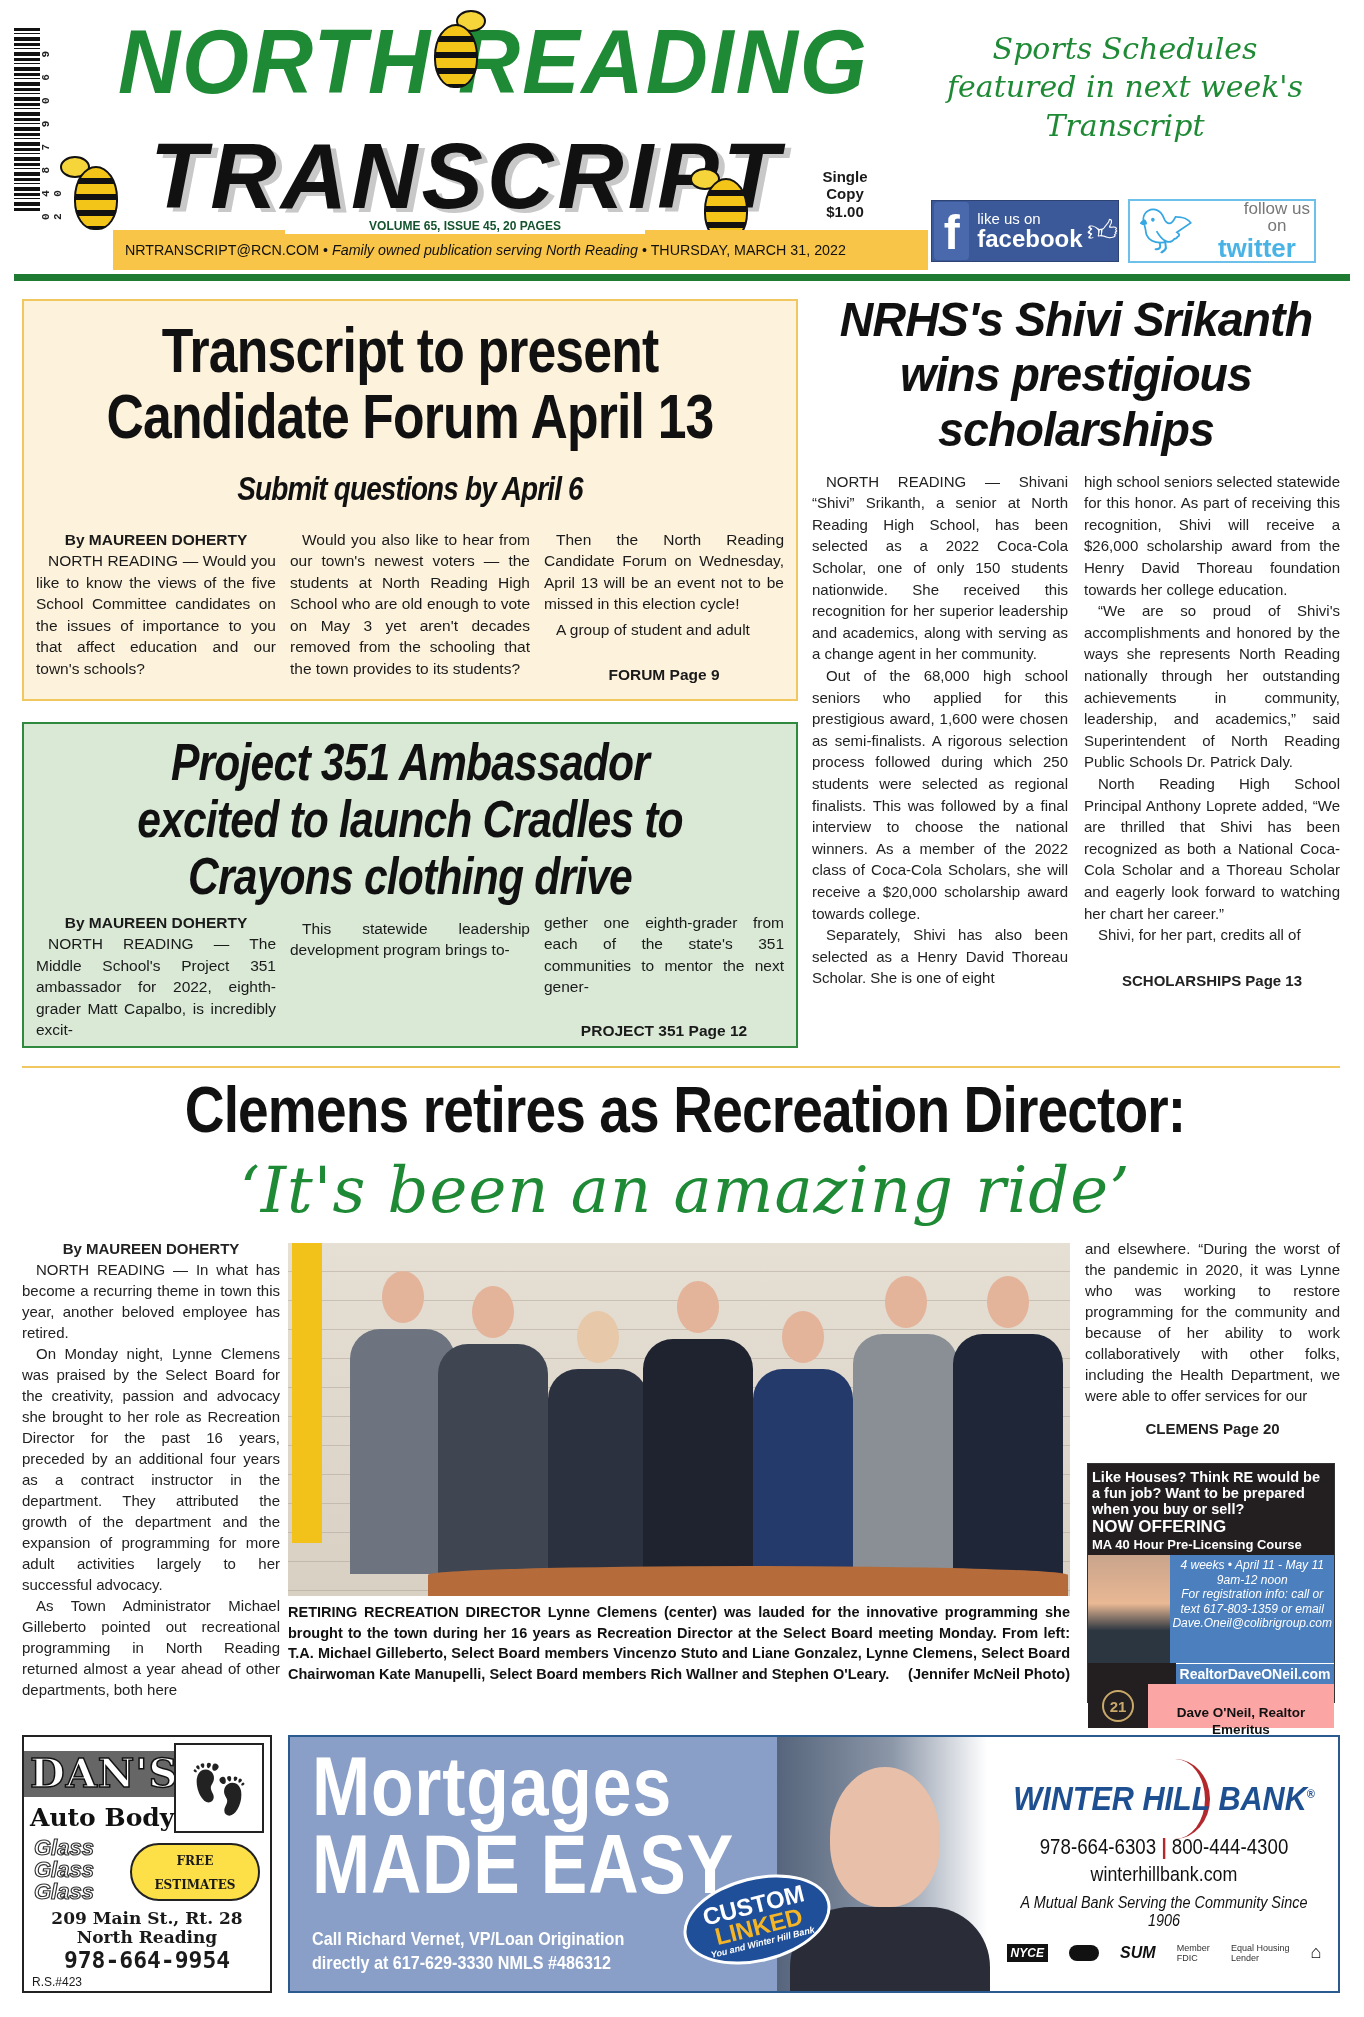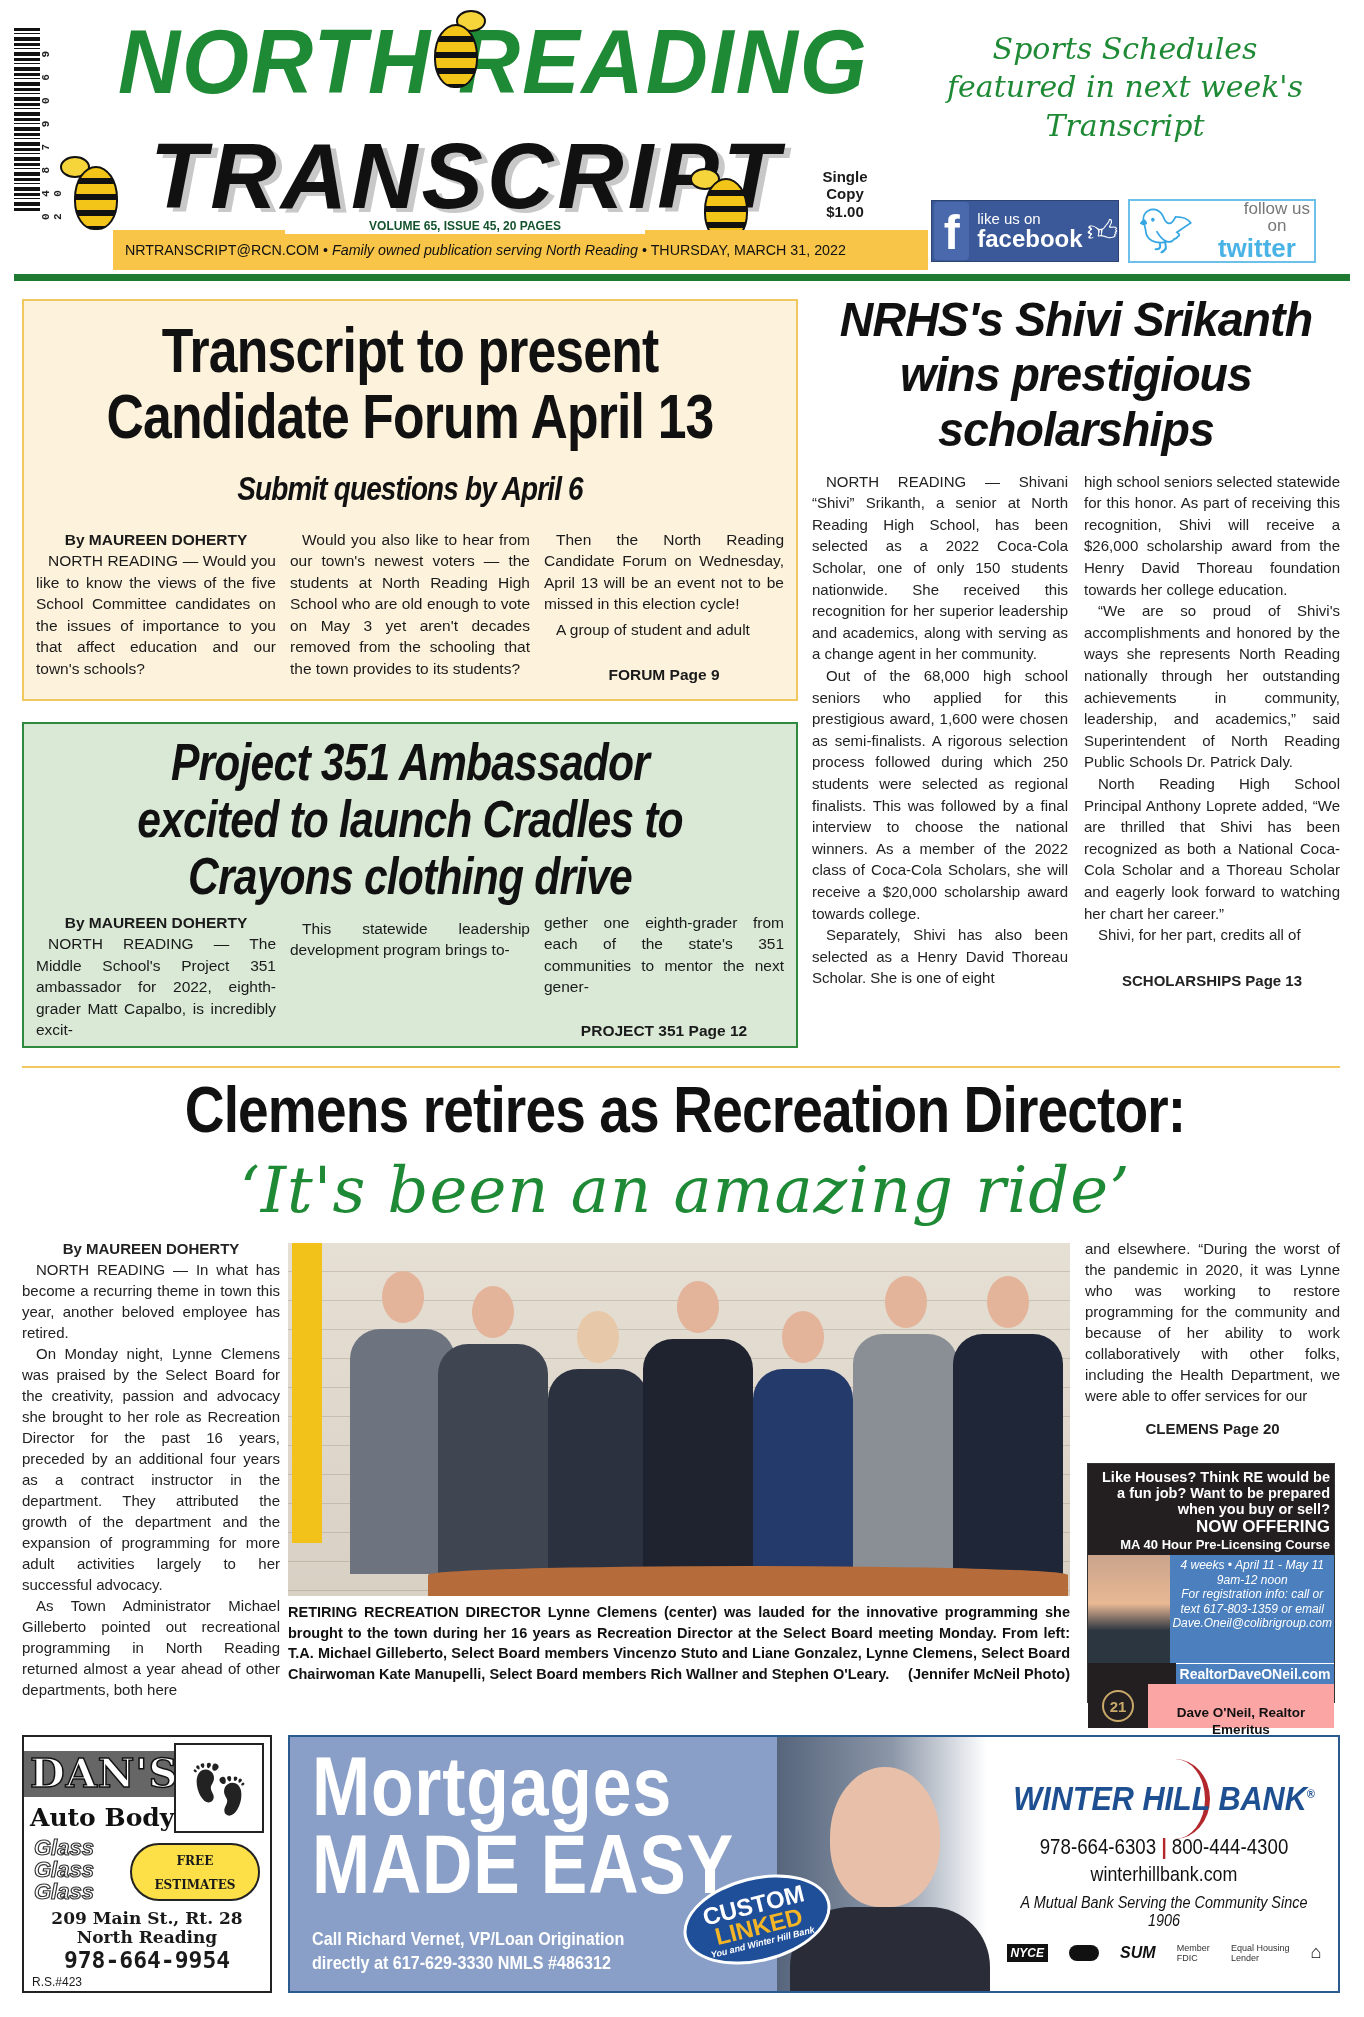--- a/index.html
+++ b/index.html
@@ -69,21 +69,21 @@
   .flag { position:absolute; left: 4px; top: 0; width: 30px; height: 300px; background: #f3c21a; }
   .wall-lines { position:absolute; inset:0; background: repeating-linear-gradient(to bottom, transparent 0 28px, rgba(150,140,125,0.35) 28px 29px); }
   .person { position:absolute; bottom: 22px; border-radius: 30px 30px 0 0; }
   .person .head { position:absolute; width: 42px; height: 52px; border-radius: 50%; background: #e3b39a; left: 50%; transform: translateX(-50%); top: -58px; }
   .table { position:absolute; left: 140px; bottom: 0; width: 640px; height: 30px; background: #b56b3a; border-radius: 50% 50% 0 0 / 30% 30% 0 0; }
   .caption { left: 288px; top: 1602px; width: 782px; font-size: 14.5px; line-height: 20.5px; font-weight: bold; color: #111; text-align: justify; }
   .caption .credit { float: right; }
 
   
   .re-ad { left: 1087px; top: 1463px; width: 248px; height: 240px; border: 1px solid #333; background: #231f20; }
-  .re-top { color: #fff; text-align: right; font-weight: bold; font-size: 14.5px; line-height: 16px; padding: 5px 4px 2px; }
+  .re-top { color: #fff; text-align: left; font-weight: bold; font-size: 14.5px; line-height: 16px; padding: 5px 4px 2px; }
   .re-top .big { font-size: 17px; line-height: 20px; }
   .re-mid { display: flex; height: 108px; }
   .re-photo { width: 88px; background: linear-gradient(#c9a48b, #e9b894 45%, #2c3640 70%); }
   .re-info { flex:1; background: #4b7fbd; color:#fff; font-style: italic; text-align:center; font-size: 12px; line-height: 14.5px; padding: 3px 2px; }
   .re-site { background: #4b7fbd; color: #fff; font-weight: bold; text-align: center; font-size: 14px; margin-left: 88px; padding: 2px; border-top: 1px solid #fff; }
   .re-bottom { display:flex; background: #fca5a5; height: 44px; }
   .c21 { width: 60px; background: #231f20; color: #c9a96a; font-size: 22px; font-weight: bold; display:flex; align-items:center; justify-content:center; }
   .c21 span { border: 2px solid #c9a96a; border-radius: 50%; width: 32px; height: 32px; display:flex; align-items:center; justify-content:center; font-size: 15px; }
   .re-name { flex: 1; text-align: center; font-size: 13px; line-height: 17px; color: #111; padding-top: 20px; }
   .re-name b { font-size: 13.5px; }

